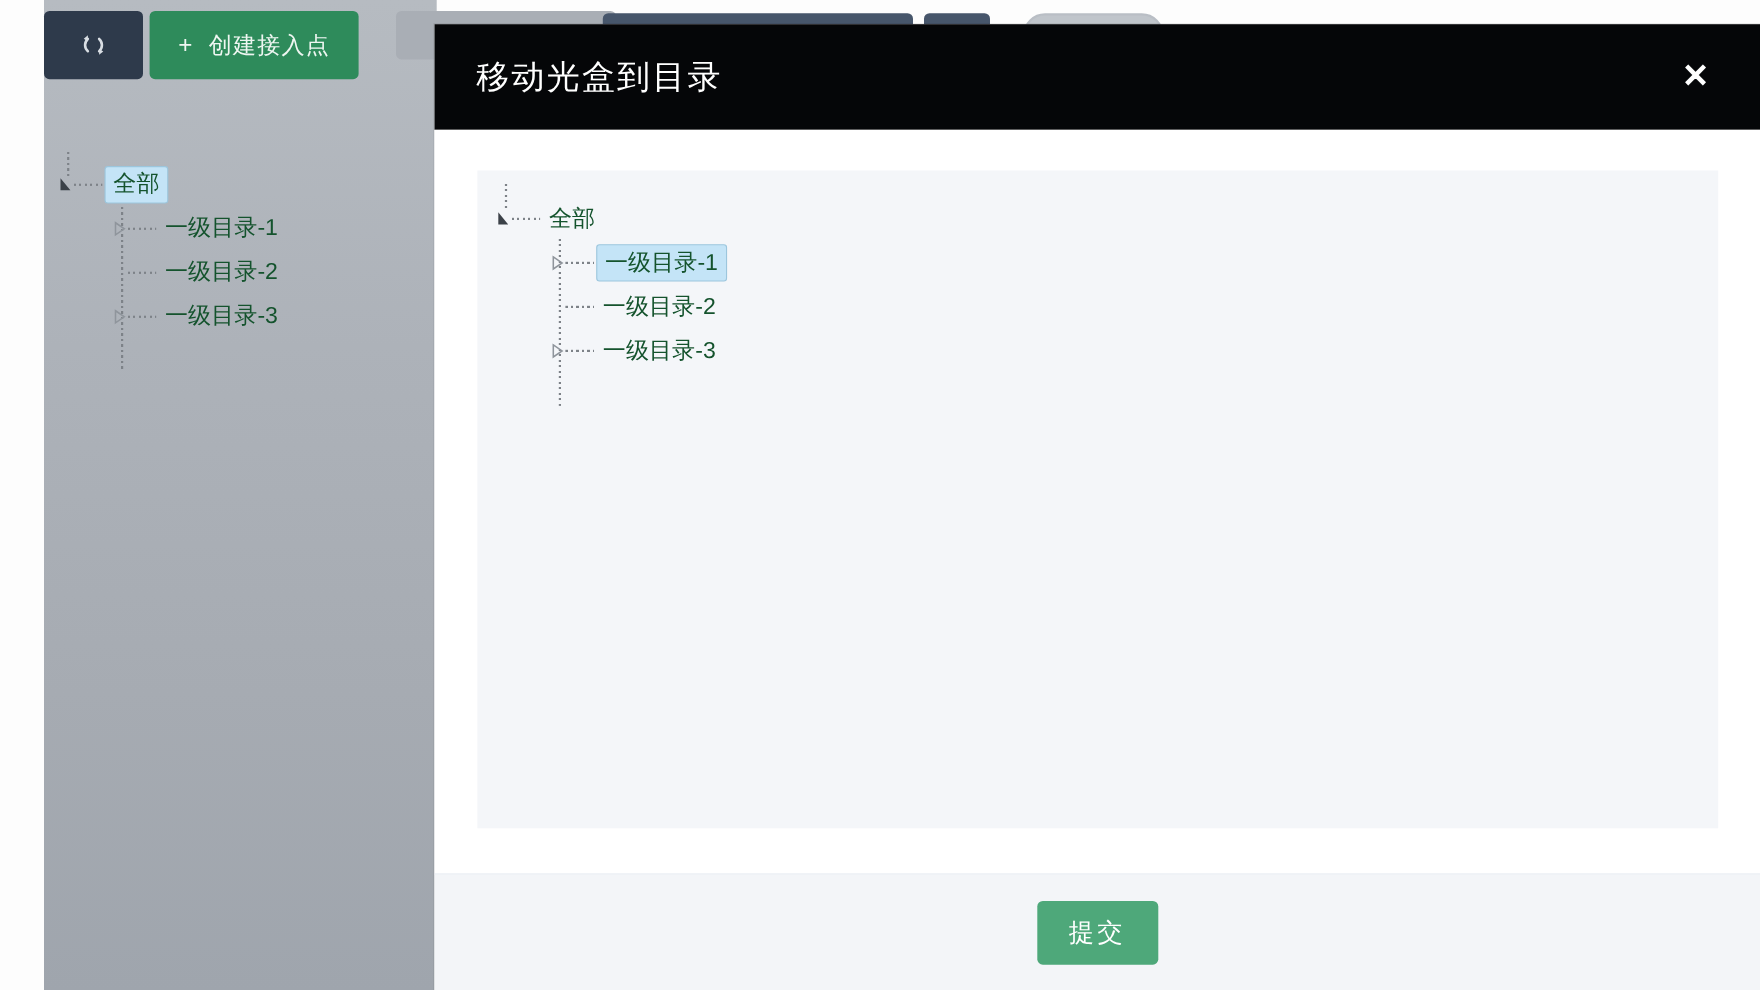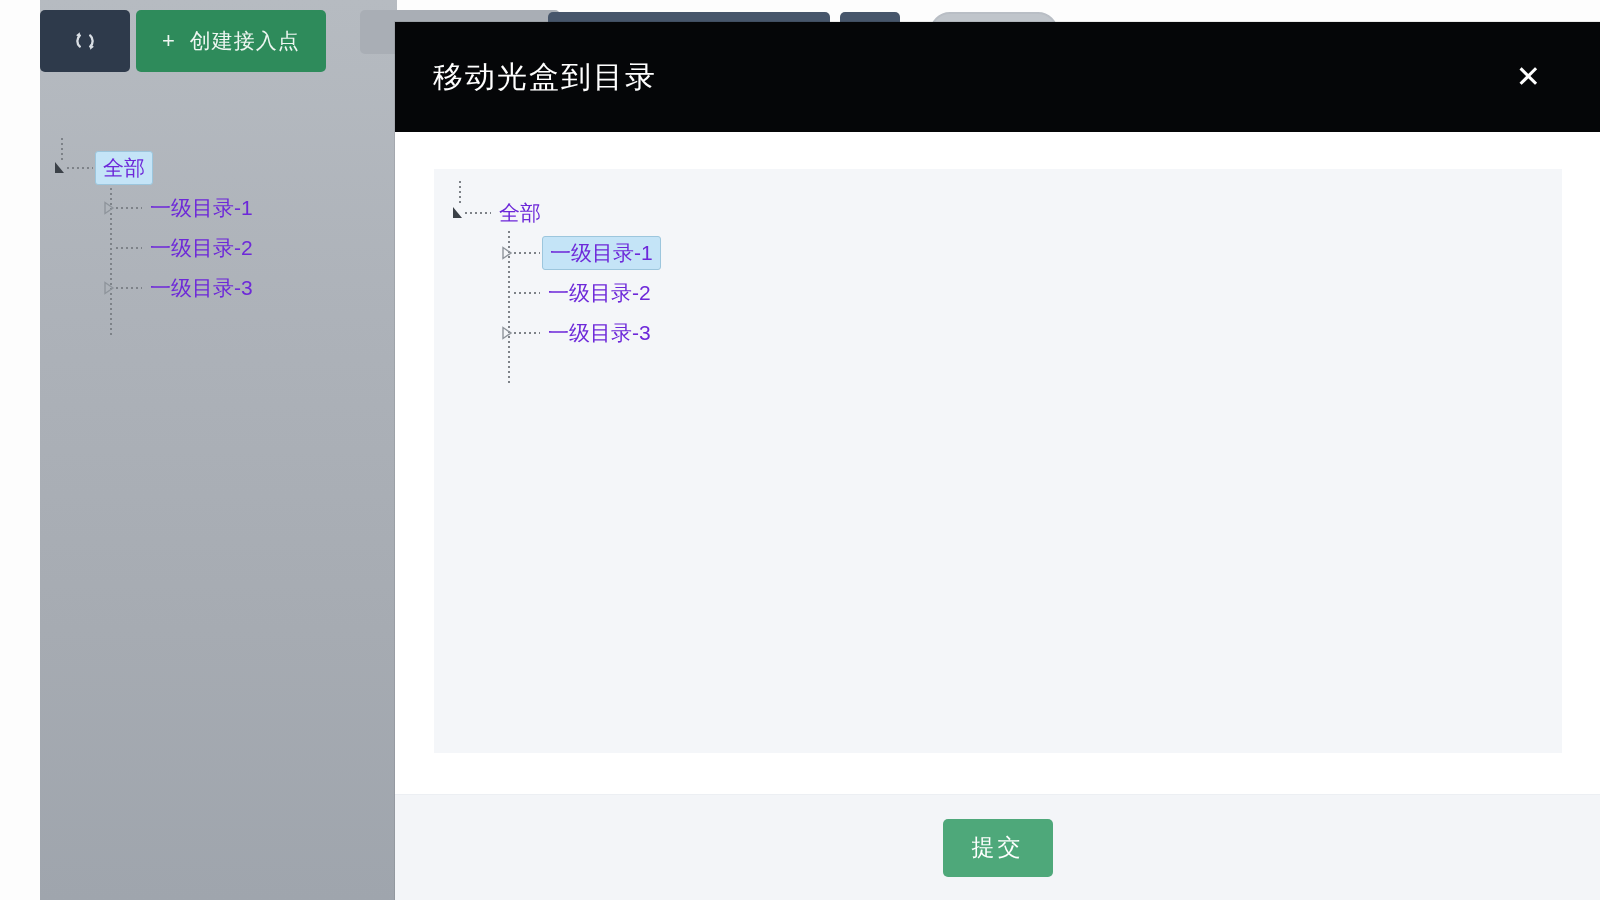--- a/index.html
+++ b/index.html
@@ -52,21 +52,21 @@
     background: #47566b; border-radius: 5px;
   }
   .bg-dark-pill.p1 { left: 548px; width: 282px; }
   .bg-dark-pill.p2 { left: 840px; width: 60px; }
   .bg-outline-pill {
     position: absolute; left: 930px; top: 12px; width: 128px; height: 40px;
     border: 2px solid #b9bec5; border-radius: 22px; background: #c0c5cb;
   }
 
   
-  .tree { position: relative; font-size: 21px; color: #6d28d9; }
+  .tree { position: relative; font-size: 21px; color: #14532d; }
   .tree-row {
     position: relative;
     display: flex; align-items: center;
     height: 40px;
   }
   .tree-row .label {
     padding: 2px 6px;
     border-radius: 3px;
     white-space: nowrap;
     line-height: 1.25;
@@ -92,25 +92,26 @@
 
   
   #modal {
     position: absolute;
     left: 395px; top: 22px; width: 1205px; height: 878px;
     background: #ffffff;
     box-shadow: 0 0 0 1px rgba(0,0,0,.08);
     display: flex; flex-direction: column;
   }
   #modal-header {
-    height: 110px; flex: none;
+    height: 96px; flex: none;
     background: #050608;
     display: flex; align-items: center;
-    padding: 0 53px 0 38px;
+    padding: 0 40px 0 38px;
     justify-content: space-between;
+    font-family: Liberation Serif, serif;
   }
   #modal-title {
     color: #ffffff; font-size: 30px; letter-spacing: 2px;
   }
   #modal-close {
     color: #ffffff; font-size: 30px; font-weight: bold;
     line-height: 1; cursor: pointer; user-select: none;
     padding: 4px 6px;
   }
   #modal-body {

